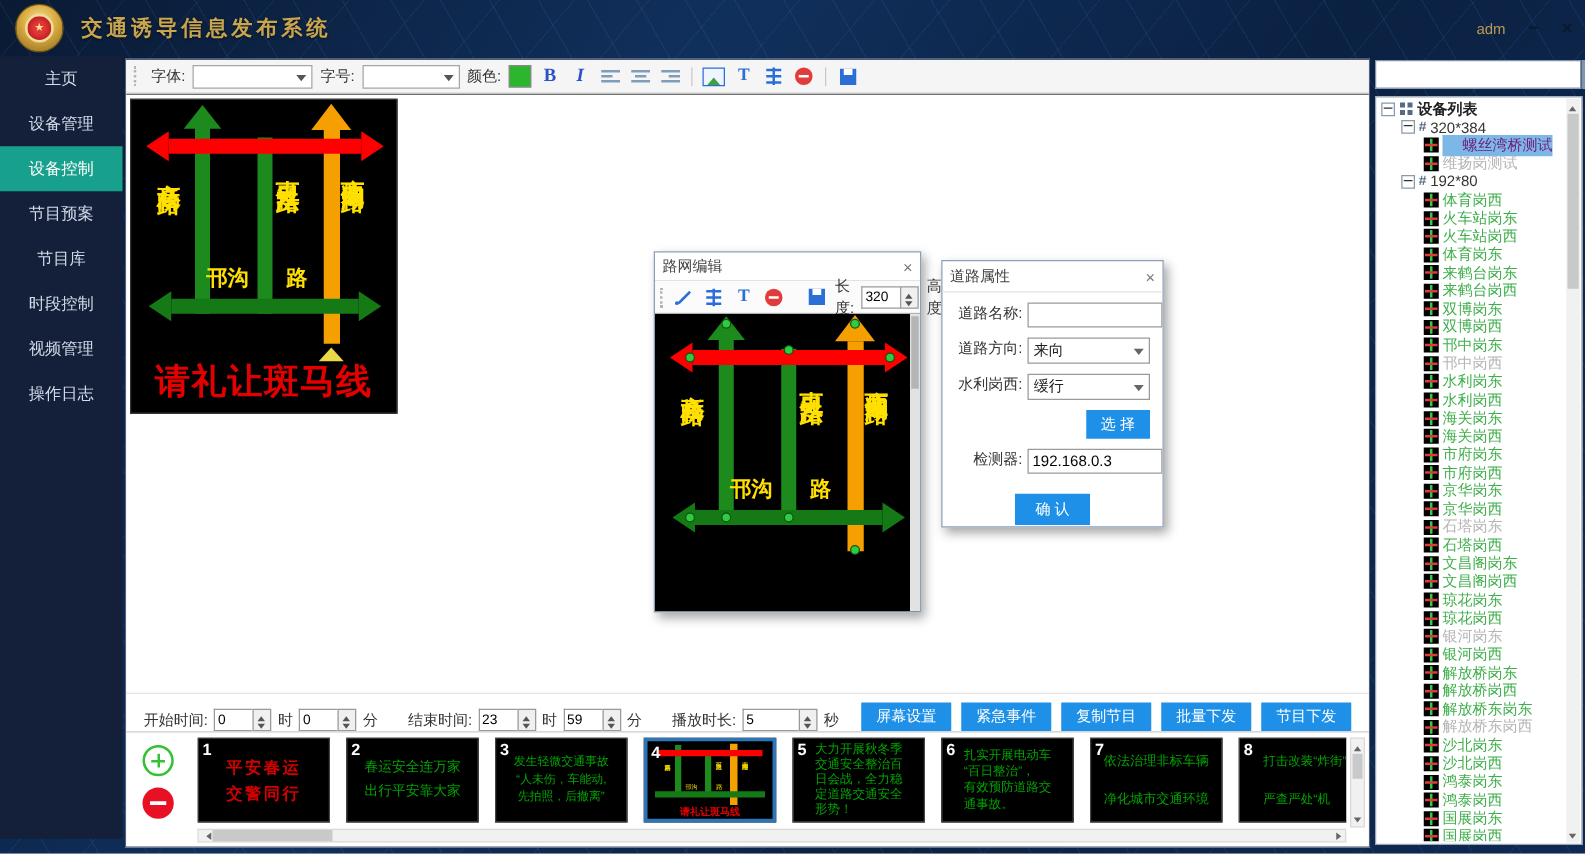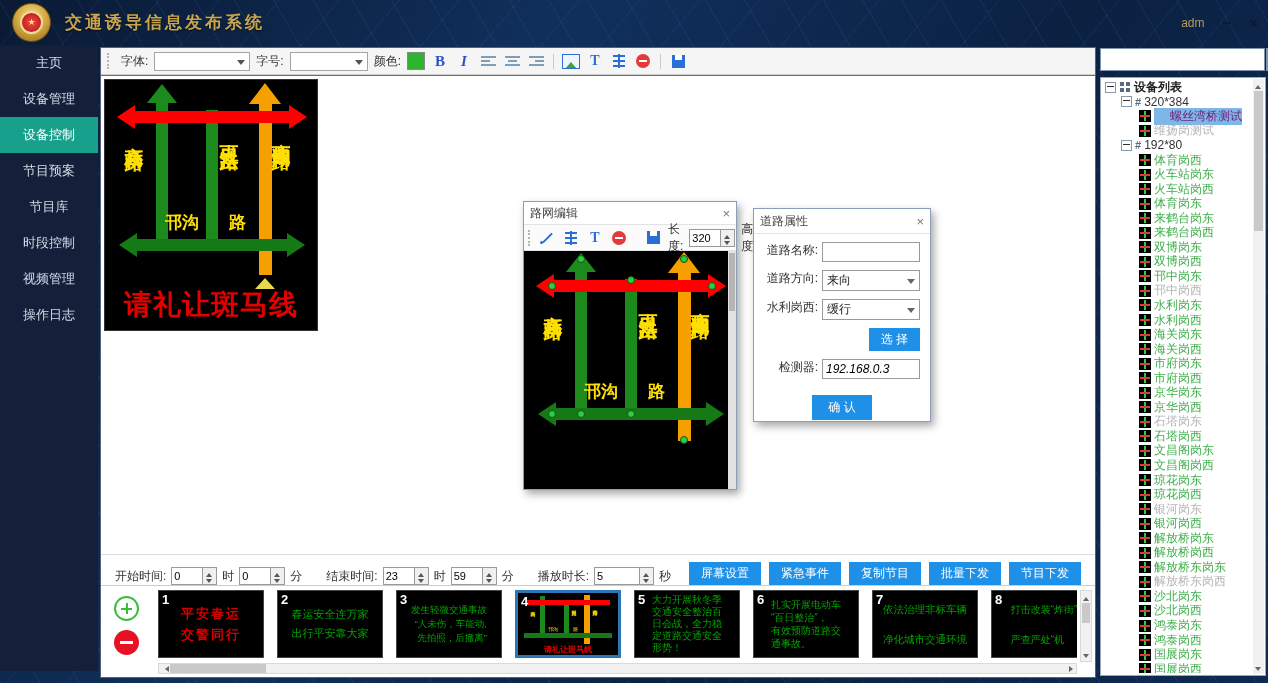--- a/index.html
+++ b/index.html
@@ -78,21 +78,21 @@
   .spin input{width:26px;border:1px solid #9a9a9a;border-right:none;font-size:11px;padding:0 2px;font-family:inherit;}
   .spin-btns{width:13px;border:1px solid #9a9a9a;display:flex;flex-direction:column;background:#f0f0f0;}
   .spin-btns span{flex:1;position:relative;}
   .spin-btns .up::after{content:'';position:absolute;left:3px;top:2px;border:3px solid transparent;border-bottom:4px solid #555;}
   .spin-btns .dn::after{content:'';position:absolute;left:3px;top:3px;border:3px solid transparent;border-top:4px solid #555;}
   .sb-lab{font-size:12px;color:#333;}
   .props{left:652px;top:132px;width:176px;height:212px;}
   .props .dlg-title{height:24px;}
   .prow{display:flex;align-items:flex-start;margin-top:8px;}
   .plab{width:64px;text-align:right;font-size:12px;color:#333;flex:0 0 auto;margin-right:4px;}
-  .pinput{width:98px;height:20px;border:1px solid #9a9a9a;font-size:12px;padding:0 3px;font-family:inherit;box-sizing:border-box;font-style:italic;}
+  .pinput{width:108px;height:20px;border:1px solid #9a9a9a;font-size:12px;padding:0 3px;font-family:inherit;box-sizing:border-box;}
   .psel{position:relative;width:98px;height:21px;border:1px solid #9a9a9a;background:#fff;font-size:12px;color:#222;display:flex;align-items:center;padding:0 16px 0 4px;box-sizing:border-box;}
   .psel::after{content:'';position:absolute;right:4px;top:8px;border:4px solid transparent;border-top:5px solid #666;}
   .btn-blue{background:#1e90e8;color:#fff;border:none;font-size:12px;font-family:inherit;padding:3px 12px;cursor:default;}
   
   .sched{height:30px;flex:0 0 auto;display:flex;align-items:flex-end;padding:0 14px;gap:5px;background:#fff;border-top:1px solid #ddd;}
   .sched .gap{width:14px;}
   .sched-btns{margin-left:auto;display:flex;gap:8px;}
   
   .plist{position:relative;height:91px;flex:0 0 auto;border-top:1px solid #ccc;background:#fff;}
   .circle-btn{position:absolute;width:25px;height:25px;border-radius:50%;box-sizing:border-box;}
@@ -101,21 +101,21 @@
   .cb-plus::before{left:5px;top:9.5px;width:11px;height:2px;}
   .cb-plus::after{left:9.5px;top:5px;width:2px;height:11px;}
   .cb-minus{left:13px;top:44px;background:#e81123;}
   .cb-minus::before{content:'';position:absolute;left:6px;top:10.5px;width:13px;height:3px;background:#fff;}
   .thumbs{position:absolute;left:57px;top:4px;right:18px;height:72px;overflow:hidden;display:flex;gap:13px;}
   .thumb{position:relative;width:106px;height:68px;background:#000;border:1px solid #444;box-sizing:border-box;flex:0 0 auto;overflow:hidden;}
   .thumb.sel{border:3px solid #2e75b6;}
   .thumb-num{position:absolute;left:3px;top:1px;color:#fff;font-size:13px;font-weight:bold;z-index:2;}
   .thumb-text{position:absolute;inset:0;display:flex;align-items:center;justify-content:center;text-align:center;white-space:pre-line;}
   .tt-red{color:#d40000;font-size:13px;line-height:21px;font-weight:bold;letter-spacing:2px;}
-  .tt-green{color:#00a400;text-align:right;}
+  .tt-green{color:#00a400;}
   .t2{font-size:11px;line-height:19px;}
   .t3{font-size:9.5px;line-height:14px;}
   .t5{font-size:10px;line-height:12px;text-align:left;}
   .t6{font-size:10px;line-height:13px;text-align:left;}
   .t7{font-size:10.5px;line-height:15px;}
   .t8{font-size:10px;line-height:15px;text-align:left;}
   
   .mini .mshaft{position:absolute;}
   .mini-lbl{position:absolute;writing-mode:vertical-rl;text-orientation:upright;color:#ffe000;font-size:5px;line-height:1;}
   .mini-lblh{position:absolute;color:#ffe000;font-size:5px;}

